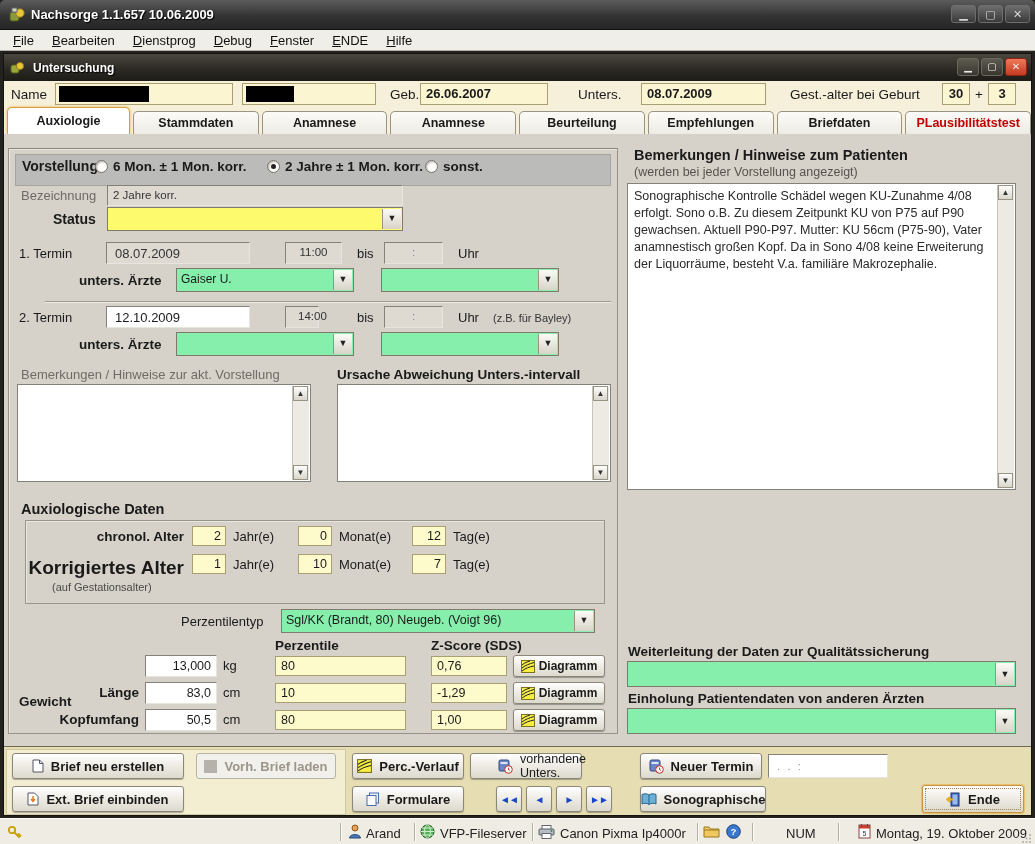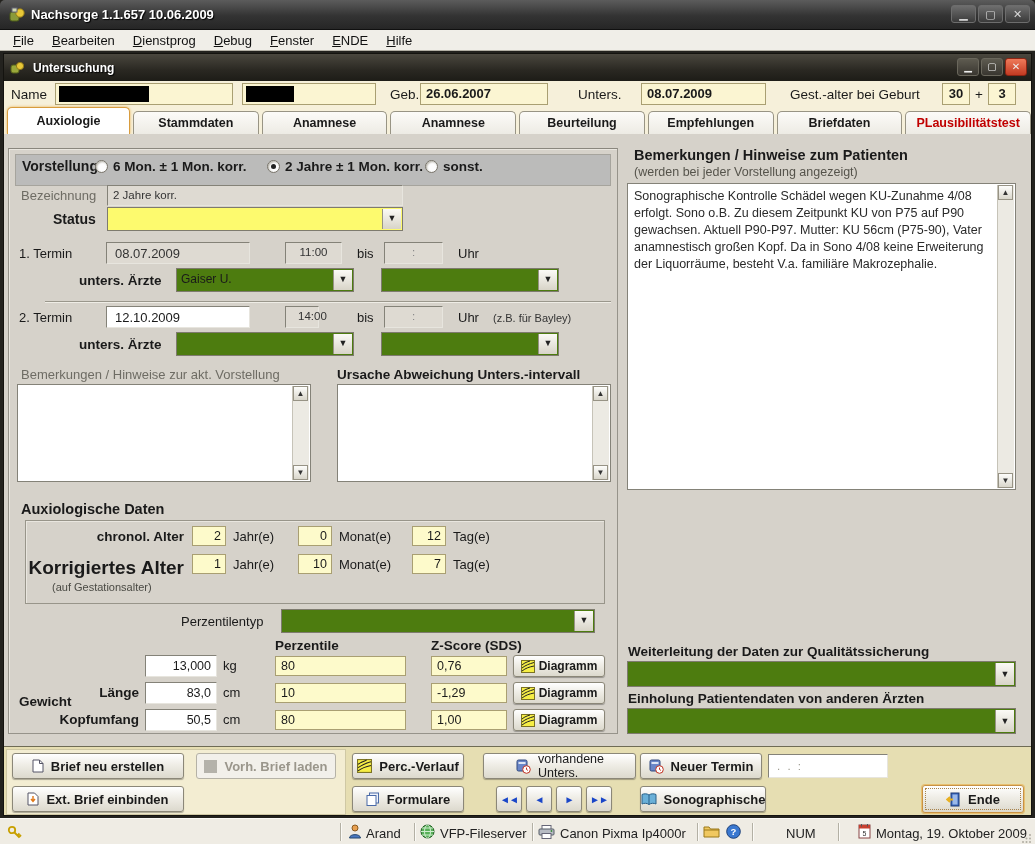--- a/index.html
+++ b/index.html
@@ -44,21 +44,21 @@
   .tab.active{height:26px;background:#fff;border:1px solid #d89c3e;border-bottom:none;line-height:26px;box-shadow:0 0 3px #e8b050;}
   .tab.red{color:#c00000;}
   .content{left:0;top:80px;width:1027px;height:612px;background:#d6d2ca;}
   
   .panel{left:4px;top:94px;width:610px;height:586px;background:#d6d2ca;
     border:1px solid #96938a;border-top-color:#8a877e;box-shadow:inset 1px 1px 0 #e9e6df;}
   .strip{background:#bbbbba;border:1px solid #a6a49d;}
   .radio{width:13px;height:13px;border-radius:50%;background:#fdfdfd;border:1px solid #767268;
     box-shadow:inset 1px 1px 2px #b5b2a8;}
   .radio .dot{position:absolute;left:3px;top:3px;width:5px;height:5px;border-radius:50%;background:#222;}
-  .combo{background:#4d7c0f;border:1px solid #7e7b6e;}
+  .combo{background:#86efac;border:1px solid #7e7b6e;}
   .combo .ctxt{position:absolute;left:4px;top:3px;right:20px;font-size:12px;white-space:nowrap;overflow:hidden;}
   .cbtn{position:absolute;right:1px;top:1px;bottom:1px;width:18px;
     background:linear-gradient(#fbfaf6,#d8d4c8);border-left:1px solid #979385;
     text-align:center;color:#222;font-size:9px;line-height:19px;}
   .lbl{font-size:13px;}
   .glbl{font-size:13px;color:#6e6c64;}
   .ta{background:#fff;border:1px solid #848278;}
   .vsb{position:absolute;right:1px;top:1px;bottom:1px;width:16px;background:#eceae3;border-left:1px solid #c6c3b8;}
   .sbb{position:absolute;left:0;width:15px;height:15px;background:linear-gradient(#fdfdfb,#d9d6cb);
     border:1px solid #979385;text-align:center;font-size:8px;line-height:13px;color:#333;box-sizing:border-box;}
@@ -244,20 +244,21 @@
         <span class="abs lbl" style="left:207px;top:36px;">Jahr(e)</span>
         <span class="abs fld yel" style="left:272px;top:33px;width:34px;height:20px;text-align:right;padding:2px 4px;font-size:12.5px;">10</span>
         <span class="abs lbl" style="left:313px;top:36px;">Monat(e)</span>
         <span class="abs fld yel" style="left:386px;top:33px;width:34px;height:20px;text-align:right;padding:2px 4px;font-size:12.5px;">7</span>
         <span class="abs lbl" style="left:427px;top:36px;">Tag(e)</span>
         <span class="abs small" style="left:26px;top:60px;color:#4a4a44;">(auf Gestationsalter)</span>
       </div>
 
       <div class="abs lbl" style="left:172px;top:465px;">Perzentilentyp</div>
       <div class="abs combo" style="left:272px;top:460px;width:314px;height:24px;">
+        <span class="ctxt" style="font-size:12.5px;">Sgl/KK (Brandt, 80) Neugeb. (Voigt 96)</span>
         <span class="cbtn">▼</span>
       </div>
 
       <div class="abs b" style="left:266px;top:489px;font-size:13.5px;">Perzentile</div>
       <div class="abs b" style="left:422px;top:489px;font-size:13.5px;">Z-Score (SDS)</div>
 
       <div class="abs b" style="left:10px;top:509px;width:120px;text-align:left;font-size:13.5px;margin-top:36px;">Gewicht</div>
       <div class="abs sunken" style="left:136px;top:506px;width:72px;height:22px;text-align:right;padding:3px 5px;font-size:12.5px;">13,000</div>
       <div class="abs lbl" style="left:214px;top:509px;">kg</div>
       <div class="abs fld yel" style="left:266px;top:507px;width:131px;height:20px;font-size:12.5px;">80</div>
@@ -362,21 +363,21 @@
       <div class="abs btn" style="left:348px;top:39px;width:112px;height:26px;">
         <span>
             <svg width="14" height="14" viewBox="0 0 14 14">
               <rect x="3.5" y="1" width="9" height="10" fill="#eef2fa" stroke="#4a6aa8"></rect>
               <rect x="1" y="3.5" width="9" height="10" fill="#fff" stroke="#4a6aa8"></rect>
             </svg>
           </span>
         <span>Formulare</span>
       </div>
 
-      <div class="abs btn" style="left:479px;top:6px;width:153px;height:26px;font-size:12.5px;font-weight:normal;padding-left:32px;">
+      <div class="abs btn" style="left:466px;top:6px;width:112px;height:26px;font-size:12.5px;font-weight:normal;padding-left:32px;">
         <span>
             <svg width="15" height="15" viewBox="0 0 15 15">
               <rect x="1" y="1" width="10" height="11" rx="1.5" fill="#6a86c8" stroke="#30487e"></rect>
               <rect x="2.5" y="3" width="7" height="2" fill="#dce4f4"></rect>
               <circle cx="10.5" cy="10.5" r="3.8" fill="#fff" stroke="#c03020"></circle>
               <path d="M10.5 8.6 v1.9 l1.4 .9" stroke="#c03020" fill="none"></path>
             </svg>
           </span>
         <span>vorhandene Unters.</span>
       </div>

